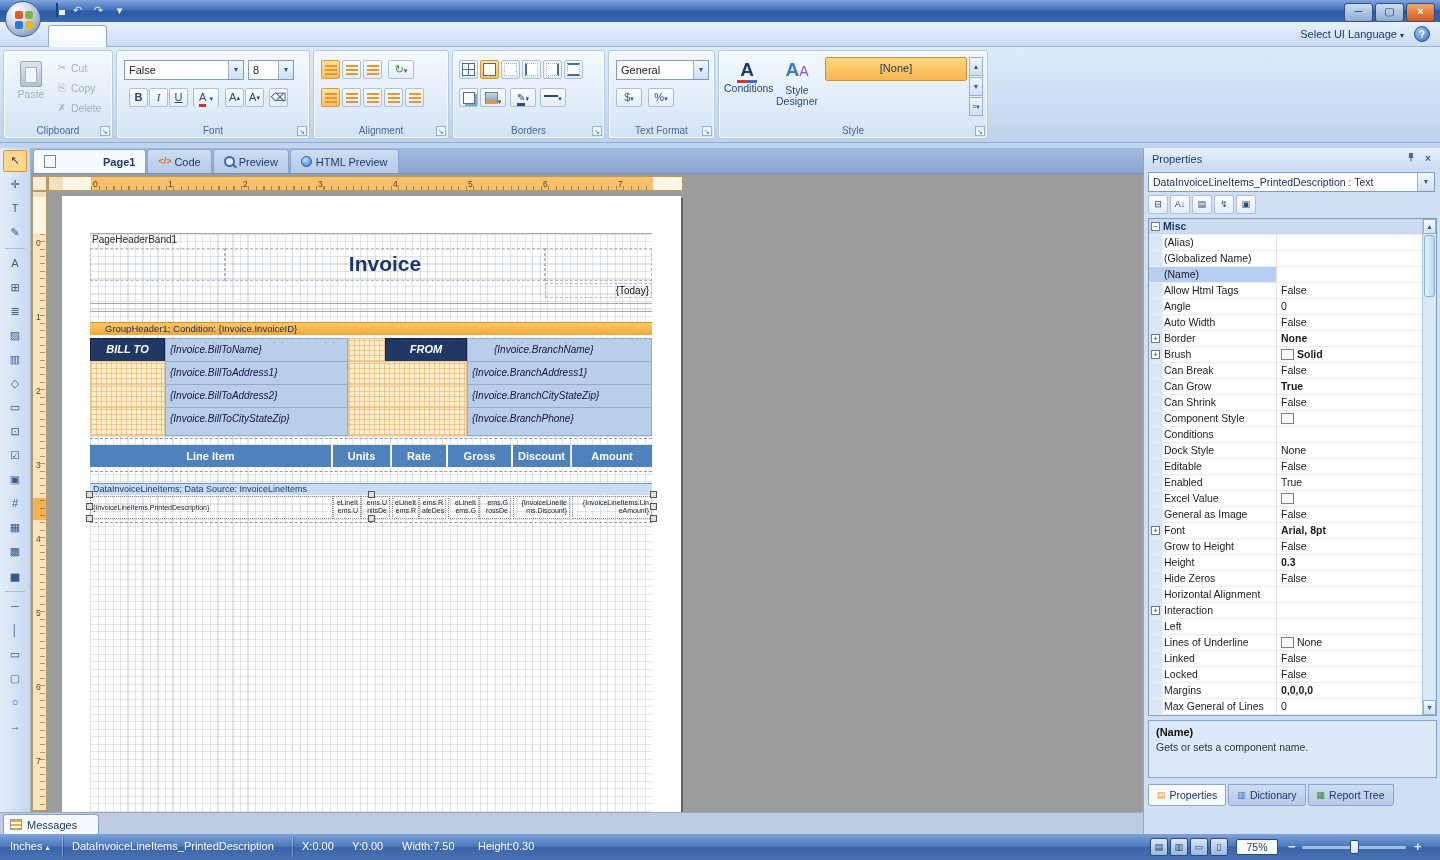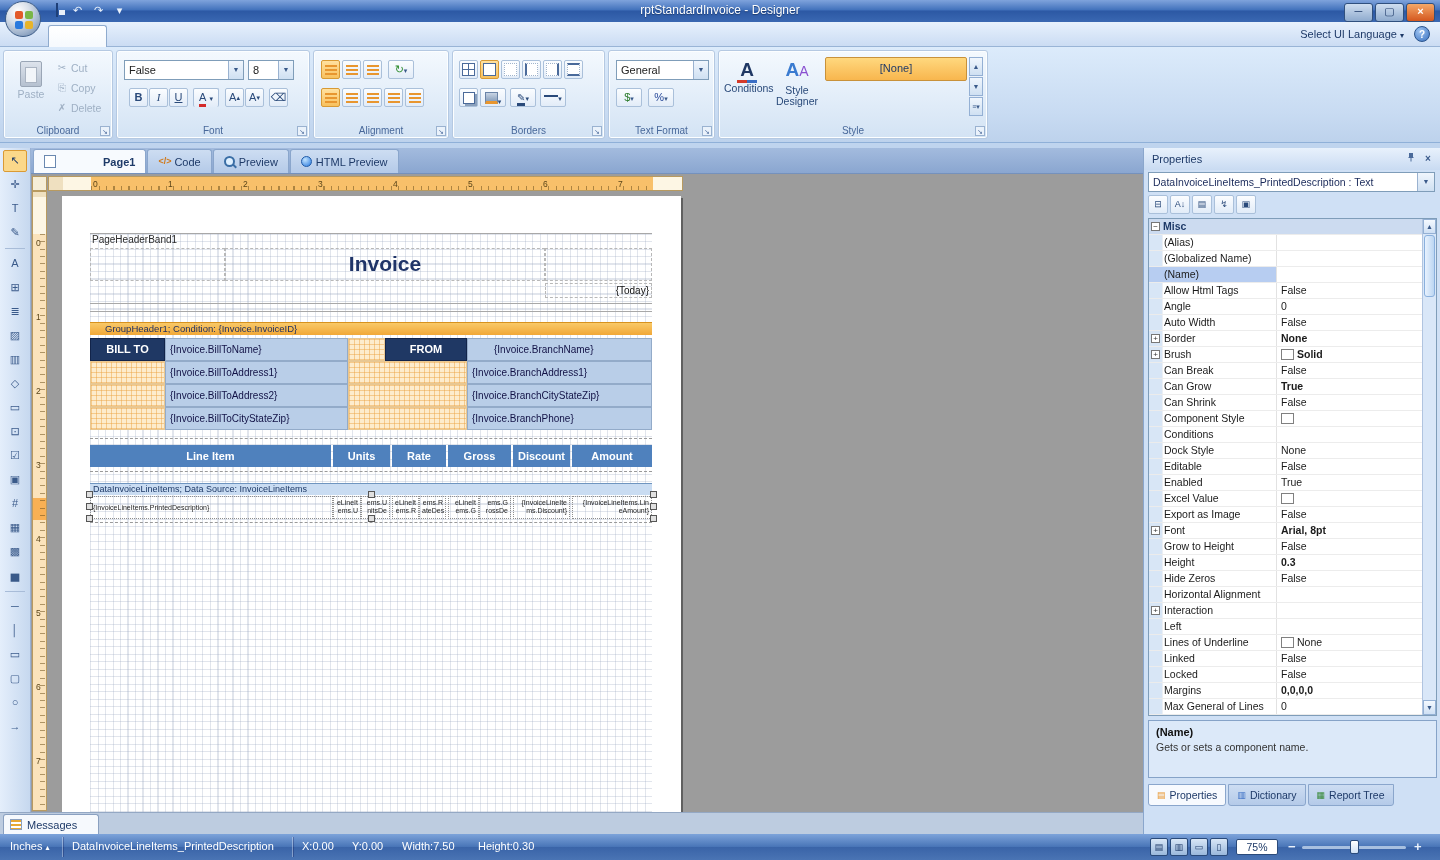--- a/index.html
+++ b/index.html
@@ -93,21 +93,21 @@
   #page{position:absolute;left:31px;top:22px;width:619px;height:616px;background:#ffffff;box-shadow:2px 2px 0 #606060;}
   #gridfield{position:absolute;left:28px;top:37px;width:562px;height:579px;
     background-image:repeating-linear-gradient(90deg,rgba(148,162,188,.28) 0 1px,transparent 1px 7.5px),repeating-linear-gradient(0deg,rgba(148,162,188,.28) 0 1px,transparent 1px 7.5px);}
   .gline{position:absolute;left:28px;width:562px;height:0;border-top:1px solid #a8a8a8;}
   .dline{position:absolute;left:28px;width:562px;height:0;border-top:1px dashed #9a9a9a;}
   .bandlabel{position:absolute;left:30px;font-size:10px;color:#2c2c2c;white-space:nowrap;}
   .cellD{position:absolute;border:1px dashed #b8b8b8;box-sizing:border-box;}
   #invoiceCell{font-weight:bold;font-size:21px;color:#1f3468;text-align:center;line-height:30px;}
   #todayCell{font-size:10px;color:#101010;text-align:right;line-height:13px;padding-right:2px;}
   .ghlabel{position:absolute;left:28px;top:126px;width:562px;height:13px;background:linear-gradient(#f9c968,#f1a838);border-top:1px solid #d8921e;font-size:9.5px;line-height:12px;color:#203060;padding-left:15px;box-sizing:border-box;white-space:nowrap;overflow:hidden;}
-  .rc{position:absolute;height:23px;box-sizing:border-box;font-size:10px;line-height:21px;overflow:hidden;white-space:nowrap;}
+  .rc{position:absolute;height:29px;box-sizing:border-box;font-size:10px;line-height:21px;overflow:hidden;white-space:nowrap;font-style:italic;}
   .rc-navy{background:#1f3864;color:#fff;font-weight:bold;text-align:center;font-size:11px;border:1px solid #12244a;}
   .rc-blue{background:#b9cee8;color:#121246;padding-left:4px;border:1px solid #93abc9;}
   .rc-hatch{background-color:#fdeccd;border:1px solid #e8c792;
     background-image:repeating-linear-gradient(0deg,rgba(235,160,60,.45) 0 1px,transparent 1px 5px),repeating-linear-gradient(90deg,rgba(235,160,60,.45) 0 1px,transparent 1px 5px);}
   .thcell{position:absolute;top:249px;height:22px;background:#4f81bd;color:#fff;font-weight:bold;font-size:11px;text-align:center;line-height:22px;}
   .dbandlabel{position:absolute;left:28px;top:287px;width:562px;height:12px;background:#c9dcf2;border-top:1px solid #6f95c0;font-size:9px;line-height:11px;color:#1e3a68;padding-left:3px;box-sizing:border-box;white-space:nowrap;}
   .dcell{position:absolute;top:300px;height:23px;border:1px dotted #8e8e8e;font-size:7px;line-height:8px;color:#222;padding:2px 2px;box-sizing:border-box;overflow:hidden;}
   .dcell span{display:block;white-space:nowrap;}
   .al{text-align:left;padding-top:7px;}
   .ar{text-align:right;}
@@ -169,21 +169,20 @@
       <span class="dot" style="left:19px;top:19px;background:#e8b42a"></span>
     </div>
     <div class="qat">
       <span class="qbtn"><span class="ico-save"></span></span>
       <span class="qbtn" id="qat-extra" style="width:auto;display:flex;gap:4px;">
           <span class="qbtn">↶</span>
           <span class="qbtn">↷</span>
           <span class="qbtn">▾</span>
         </span>
     </div>
-    <div id="wintitle">rptStandardInvoice  -  Designer</div>
     <div class="winbtns" id="winbtns">
         <div class="wbtn">─</div>
         <div class="wbtn">▢</div>
         <div class="wbtn close">×</div>
       </div>
   </div>
 
   <div id="tabrow">
     <div id="ribbonTabs">
         <div class="rtab active">Home</div>
@@ -591,21 +590,21 @@
               <span>True</span>
             </div>
           </div>
           <div class="prow">
             <div class="pname">Excel Value</div>
             <div class="pval">
               <span class="swatch"></span>
             </div>
           </div>
           <div class="prow">
-            <div class="pname">Export as Image</div>
+            <div class="pname">General as Image</div>
             <div class="pval">
               <span>False</span>
             </div>
           </div>
           <div class="prow">
             <span class="exp">+</span>
             <div class="pname">Font</div>
             <div class="pval vb">
               <span>Arial, 8pt</span>
             </div>

